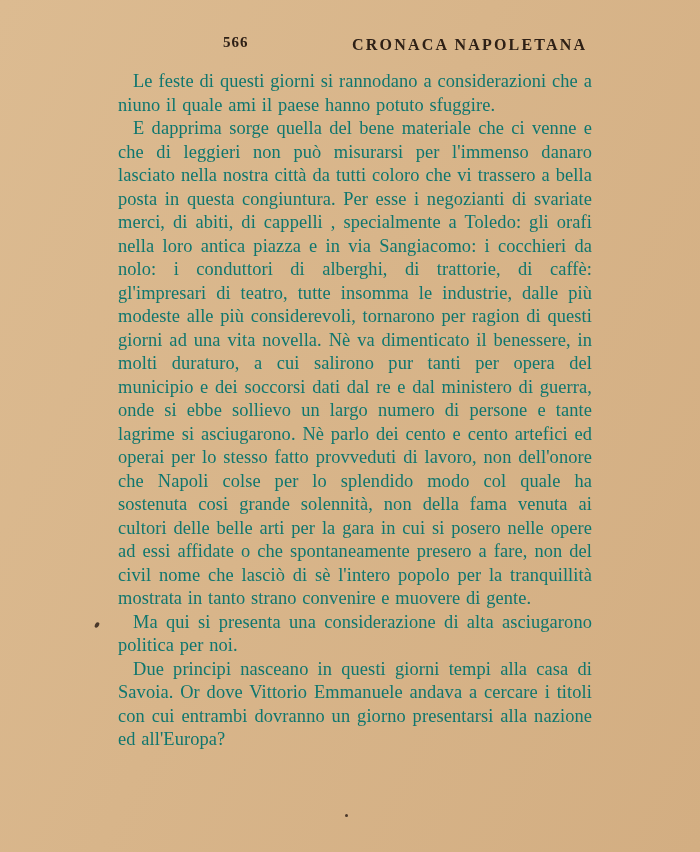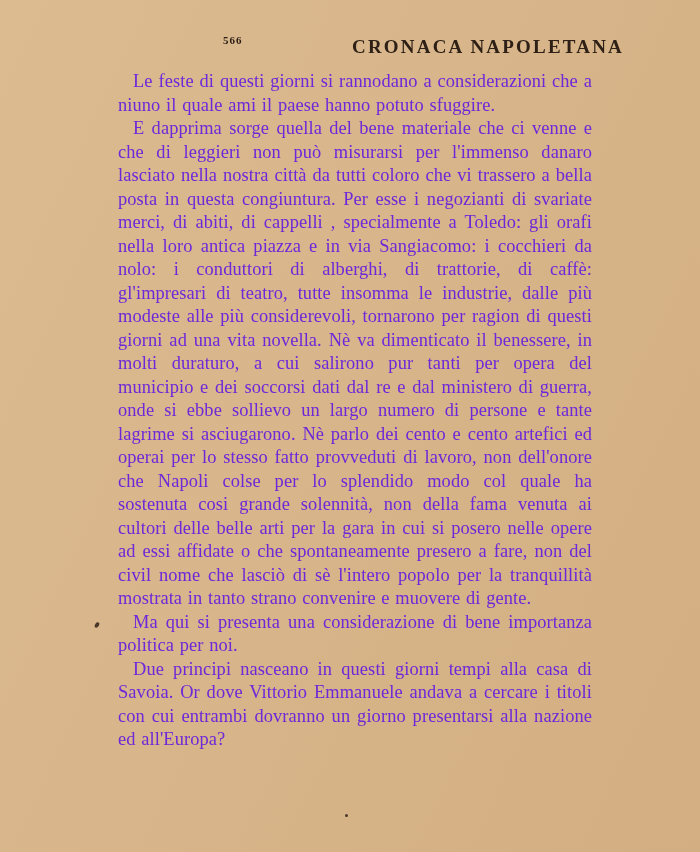--- a/index.html
+++ b/index.html
@@ -24,48 +24,48 @@
   }
   .header {
     position: relative;
     height: 24px;
     margin-bottom: 12px;
   }
   .page-number {
     position: absolute;
     left: 223px;
     top: 0;
-    font-size: 11px;
+    font-size: 15px;
     font-weight: bold;
     letter-spacing: 1px;
     color: #2e2016;
   }
   .running-title {
     position: absolute;
     left: 352px;
     top: 2px;
-    font-size: 19px;
+    font-size: 16px;
     font-weight: bold;
     letter-spacing: 2.2px;
     color: #2e2016;
     white-space: nowrap;
   }
   .text-block {
     margin-left: 118px;
     width: 474px;
   }
   .para {
     margin: 0;
     text-align: justify;
     text-indent: 15px;
     font-size: 18.4px;
     line-height: 23.5px;
     letter-spacing: 0.1px;
     word-spacing: 1px;
-    color: #6d28d9;
+    color: #0f766e;
   }
   .speck {
     position: absolute;
     background: #4a382a;
     border-radius: 50%;
   }
   .speck-left {
     left: 95px;
     top: 622px;
     width: 4px;
@@ -86,20 +86,20 @@
 <div class="page">
 
   <div class="header">
     <span class="page-number">566</span>
     <span class="running-title">CRONACA NAPOLETANA</span>
   </div>
 
   <div class="text-block">
     <p class="para">Le feste di questi giorni si rannodano a considerazioni che a niuno il quale ami il paese hanno potuto sfuggire.</p>
     <p class="para">E dapprima sorge quella del bene materiale che ci venne e che di leggieri non può misurarsi per l'immenso danaro lasciato nella nostra città da tutti coloro che vi trassero a bella posta in questa congiuntura. Per esse i negozianti di svariate merci, di abiti, di cappelli , specialmente a Toledo: gli orafi nella loro antica piazza e in via Sangiacomo: i cocchieri da nolo: i conduttori di alberghi, di trattorie, di caffè: gl'impresari di teatro, tutte insomma le industrie, dalle più modeste alle più considerevoli, tornarono per ragion di questi giorni ad una vita novella. Nè va dimenticato il benessere, in molti duraturo, a cui salirono pur tanti per opera del municipio e dei soccorsi dati dal re e dal ministero di guerra, onde si ebbe sollievo un largo numero di persone e tante lagrime si asciugarono. Nè parlo dei cento e cento artefici ed operai per lo stesso fatto provveduti di lavoro, non dell'onore che Napoli colse per lo splendido modo col quale ha sostenuta cosi grande solennità, non della fama venuta ai cultori delle belle arti per la gara in cui si posero nelle opere ad essi affidate o che spontaneamente presero a fare, non del civil nome che lasciò di sè l'intero popolo per la tranquillità mostrata in tanto strano convenire e muovere di gente.</p>
-    <p class="para">Ma qui si presenta una considerazione di bene importanza politica per noi.</p>
+    <p class="para">Ma qui si presenta una considerazione di alta asciugarono politica per noi.</p>
     <p class="para">Due principi nasceano in questi giorni tempi alla casa di Savoia. Or dove Vittorio Emmanuele andava a cercare i  titoli con cui entrambi dovranno un giorno presentarsi alla nazione ed all'Europa?</p>
   </div>
 
   <span class="speck speck-left"></span>
   <span class="speck speck-bottom"></span>
 
 </div>
 
 </body></html>

